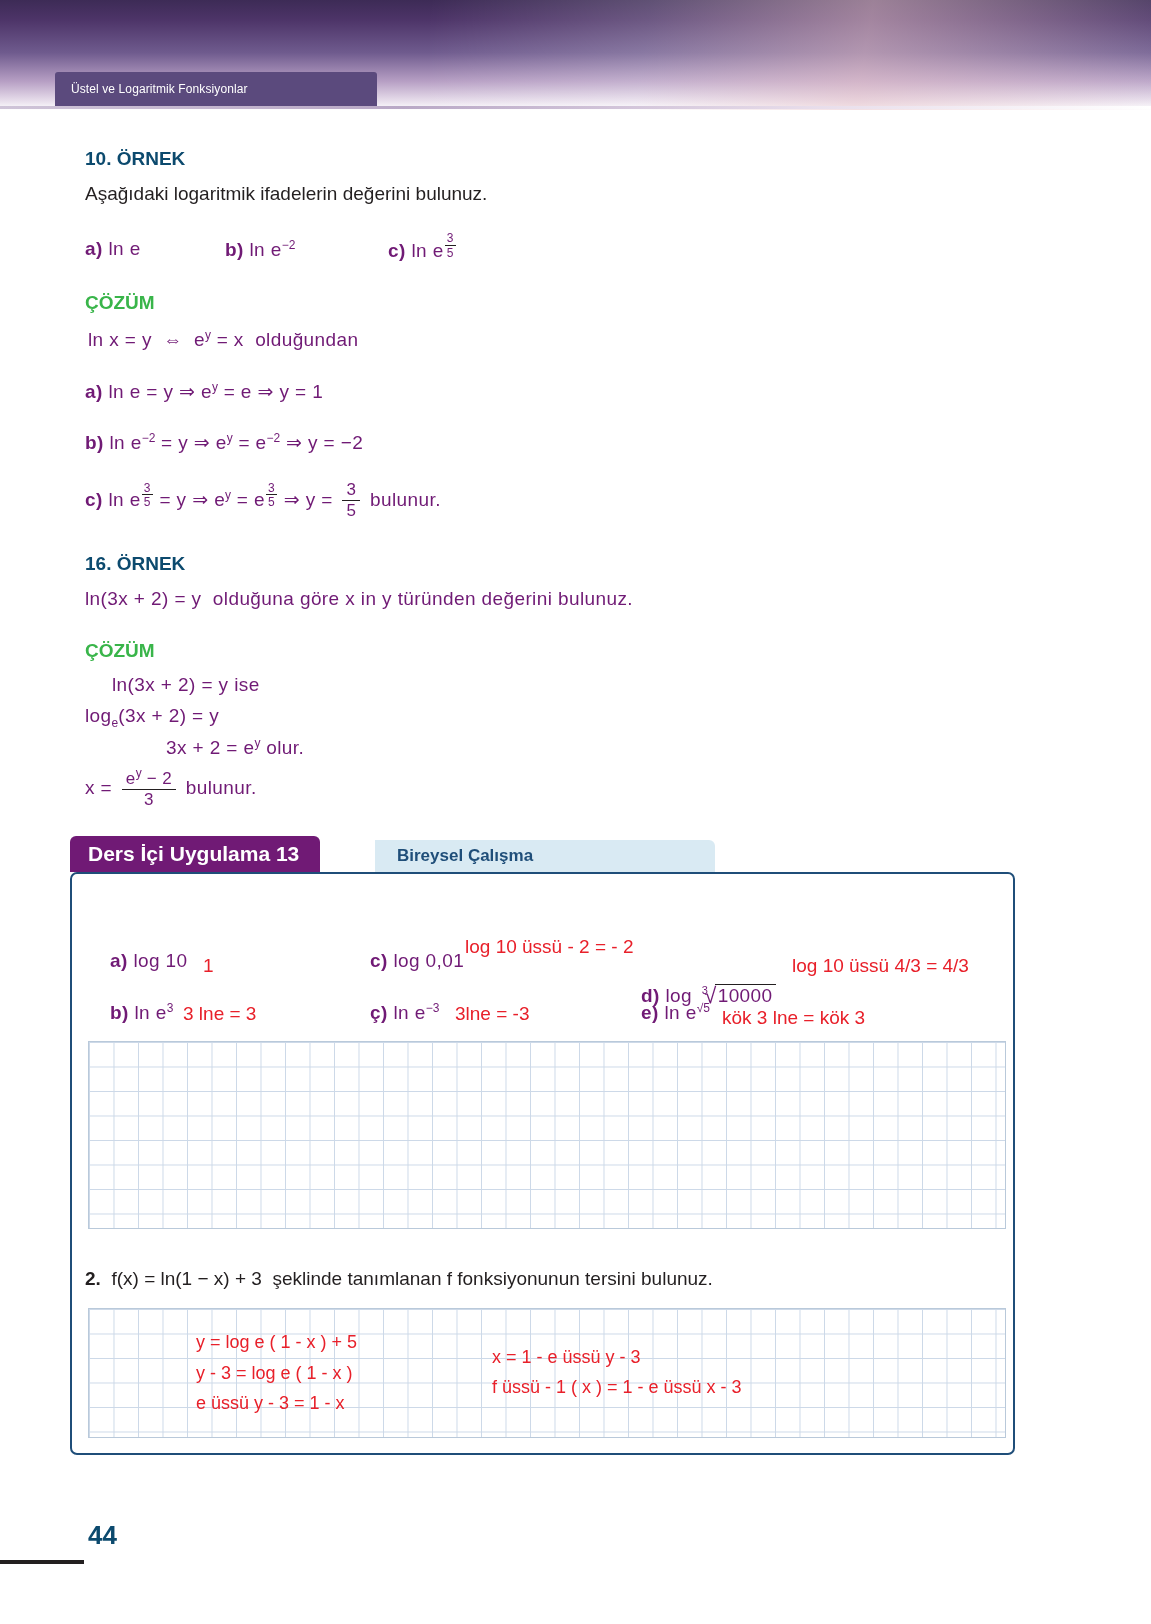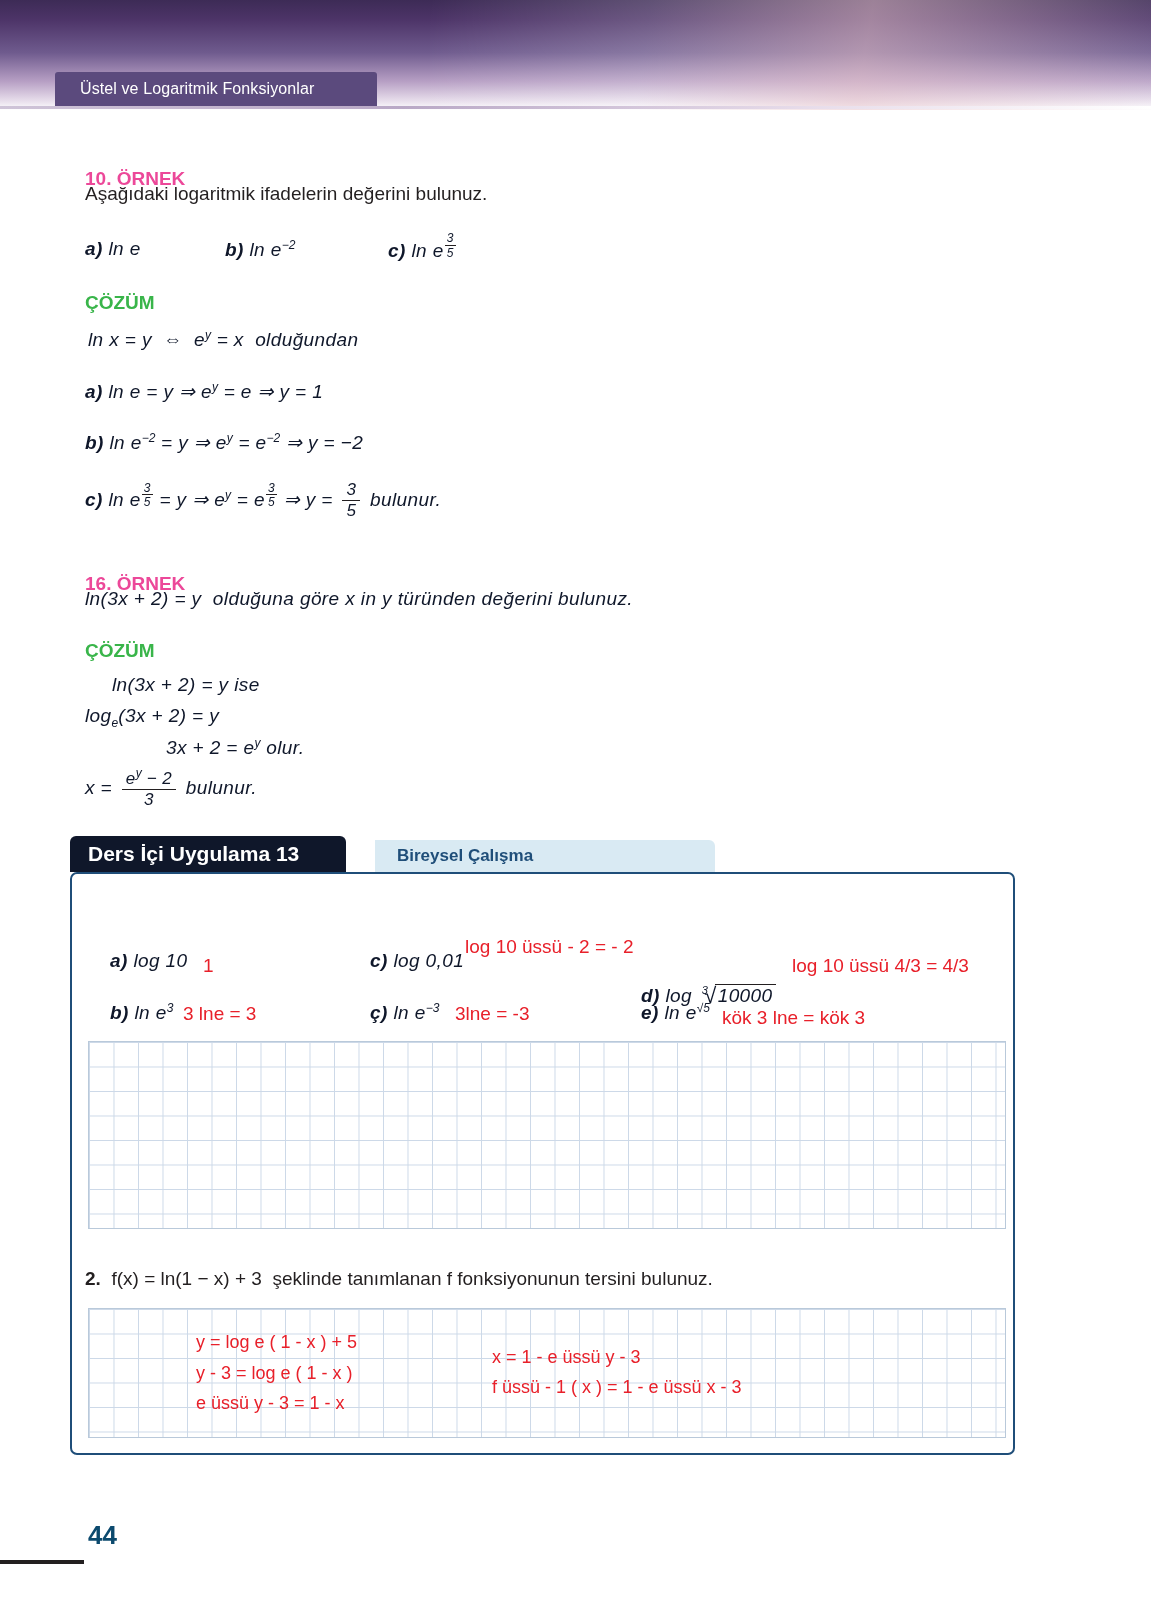--- a/index.html
+++ b/index.html
@@ -22,57 +22,57 @@
     background:linear-gradient(100deg,rgba(255,255,255,0) 0%,rgba(255,255,255,.18) 30%,rgba(234,200,205,.55) 60%,rgba(255,255,255,.1) 100%);
   }
   .header-band .underline{
     position:absolute;left:0;top:106px;width:1151px;height:3px;
     background:linear-gradient(90deg,#cfc4d8 0%,#b9a8c6 35%,#e7dcea 70%,#ffffff 100%);
   }
   .chapter-tab{
     position:absolute;left:55px;top:72px;width:322px;height:34px;
     background:#5b4a7d;
     border-top-left-radius:3px;border-top-right-radius:3px;
-    color:#ffffff;font-size:16px;
+    color:#ffffff;font-size:12px;
     display:flex;align-items:center;
-    padding-left:25px;box-sizing:border-box;
+    padding-left:16px;box-sizing:border-box;
     letter-spacing:.1px;
   }
 
   
   .page{position:absolute;left:0;top:0;width:1151px;height:1624px;}
   .ex-title{
-    position:absolute;color:#ec4899;font-weight:bold;font-size:19px;margin-top:20px;
+    position:absolute;color:#0c4a6e;font-weight:bold;font-size:19px;
   }
   .coz-title{
     position:absolute;color:#39b54a;font-weight:bold;font-size:19px;
   }
   .txt{position:absolute;font-size:19px;color:#231f20;white-space:nowrap;}
-  .mth{position:absolute;font-size:19px;color:#0f172a;white-space:nowrap;letter-spacing:.4px;font-style:italic;}
+  .mth{position:absolute;font-size:19px;color:#701a75;white-space:nowrap;letter-spacing:.4px;}
   .bb{font-weight:bold;}
   sup.s{font-size:12px;vertical-align:super;letter-spacing:0;}
   sub.s{font-size:12px;vertical-align:sub;letter-spacing:0;}
 
   .frac{display:inline-block;vertical-align:middle;text-align:center;line-height:1.05;margin:0 4px;position:relative;top:-1px;}
   .frac .num{display:block;font-size:17px;border-bottom:1.6px solid #231f20;padding:0 4px 1px 4px;}
   .frac .den{display:block;font-size:17px;padding-top:1px;}
   .frac.sml{margin:0 1px;position:relative;top:-6px;}
   .frac.sml .num{font-size:12px;padding:0 2px 0 2px;border-bottom:1.2px solid #231f20;}
   .frac.sml .den{font-size:12px;}
 
   .radical{display:inline-block;white-space:nowrap;position:relative;margin-top:32px;}
   .radical .idx{font-size:11px;vertical-align:super;position:relative;left:4px;top:-1px;}
   .radical .sign{font-size:22px;position:relative;top:1px;}
   .radical .rad-body{border-top:1.5px solid #231f20;padding:0 3px;margin-left:-2px;}
 
   
   .app-tab-wrap{position:absolute;left:70px;top:836px;width:945px;height:36px;}
   .app-tab-dark{
-    position:absolute;left:0;top:0;width:276px;height:36px;
-    background:#0f172a;border-top-left-radius:6px;border-top-right-radius:6px;
+    position:absolute;left:0;top:0;width:250px;height:36px;
+    background:#701a75;border-top-left-radius:6px;border-top-right-radius:6px;
     color:#ffffff;font-weight:bold;font-size:21px;
     display:flex;align-items:center;padding-left:18px;box-sizing:border-box;
   }
   .app-tab-light{
     position:absolute;left:305px;top:4px;width:340px;height:32px;
     background:#d9eaf3;border-top-right-radius:6px;
     color:#1f4e79;font-weight:bold;font-size:17px;
     display:flex;align-items:center;padding-left:22px;box-sizing:border-box;
   }
   .app-box{

